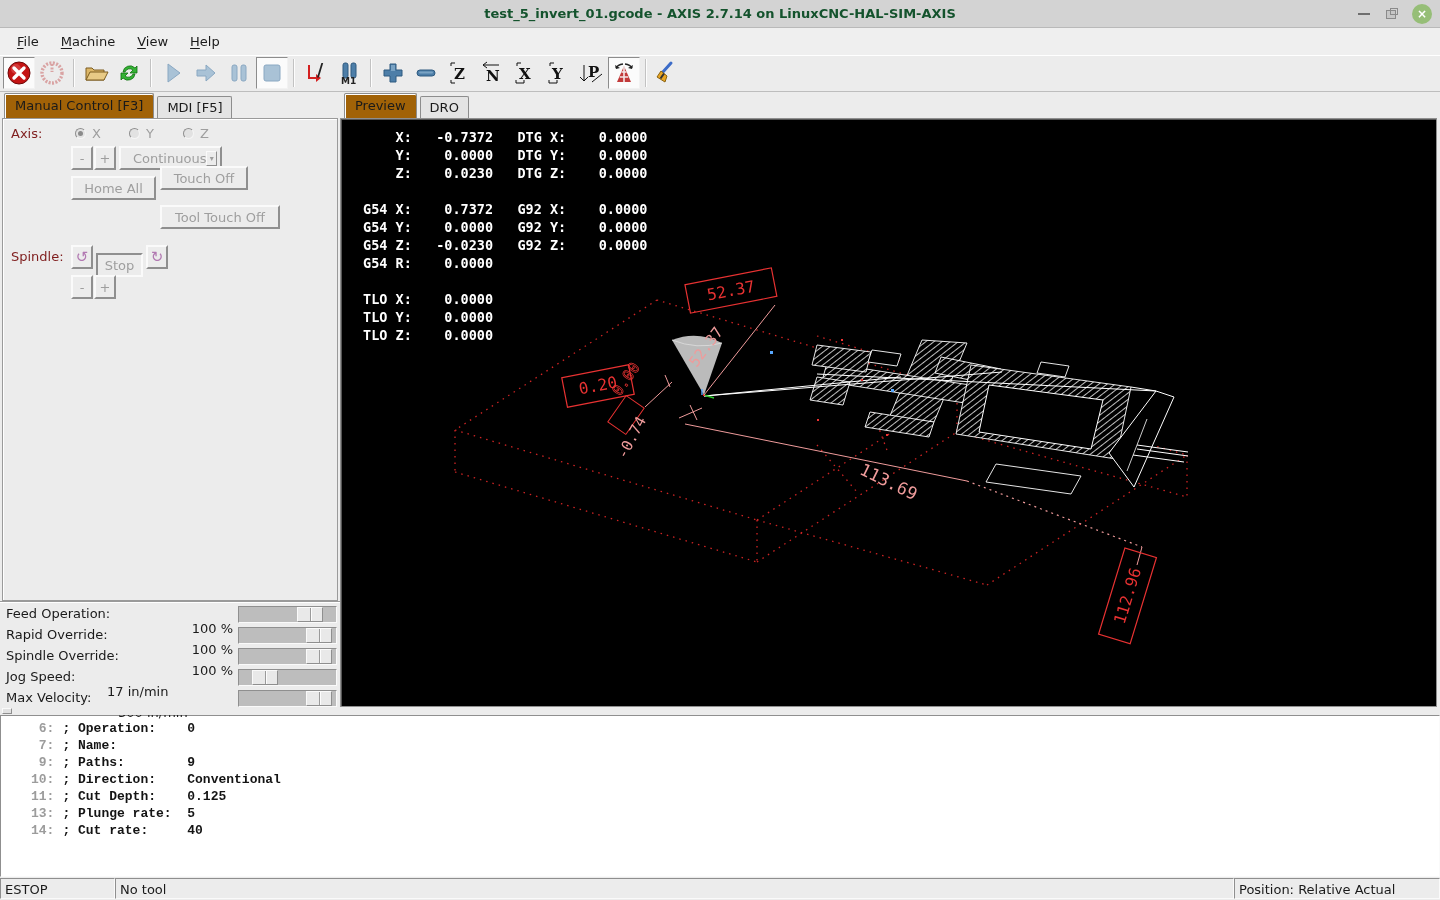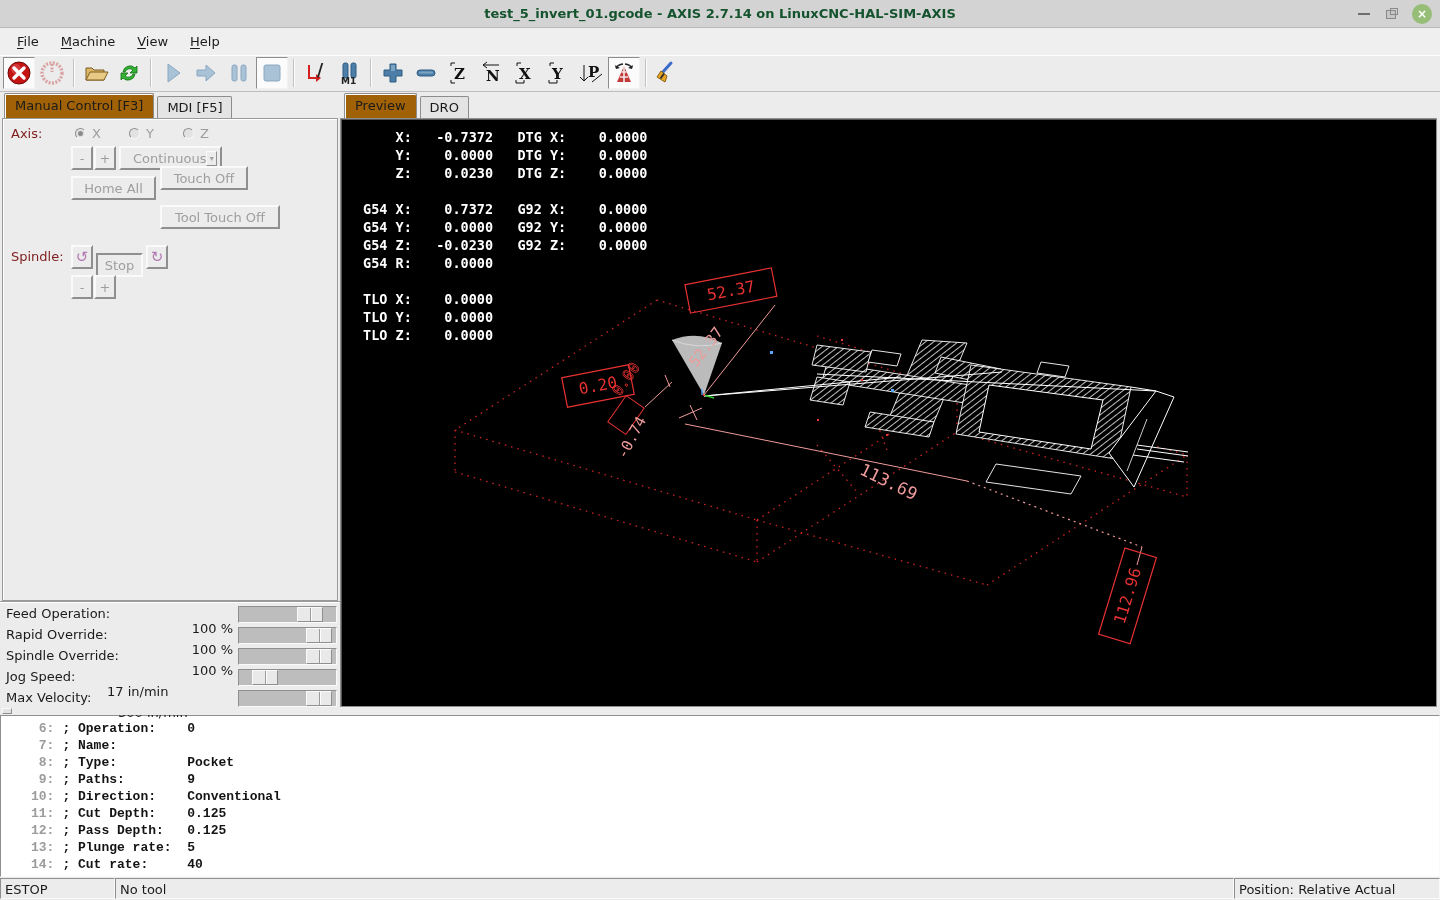--- a/index.html
+++ b/index.html
@@ -450,25 +450,23 @@
   </div>
 </div>
 
 <div class="sash">
   <div class="grip"></div>
 </div>
 
 <div class="gcodebox">
     <div class="gline"><span class="gnum"> 6:</span><span class="gtxt">; Operation:    0</span></div>
     <div class="gline"><span class="gnum"> 7:</span><span class="gtxt">; Name:</span></div>
-    <div class="gline"><span class="gnum"> 8:</span><span class="gtxt">; Type:         Pocket</span></div>
     <div class="gline"><span class="gnum"> 9:</span><span class="gtxt">; Paths:        9</span></div>
     <div class="gline"><span class="gnum">10:</span><span class="gtxt">; Direction:    Conventional</span></div>
     <div class="gline"><span class="gnum">11:</span><span class="gtxt">; Cut Depth:    0.125</span></div>
-    <div class="gline"><span class="gnum">12:</span><span class="gtxt">; Pass Depth:   0.125</span></div>
     <div class="gline"><span class="gnum">13:</span><span class="gtxt">; Plunge rate:  5</span></div>
     <div class="gline"><span class="gnum">14:</span><span class="gtxt">; Cut rate:     40</span></div>
   </div>
 
 <div class="statusbar">
   <div class="scell c1">ESTOP</div>
   <div class="scell c2">No tool</div>
   <div class="scell c3">Position: Relative Actual</div>
 </div>
 

